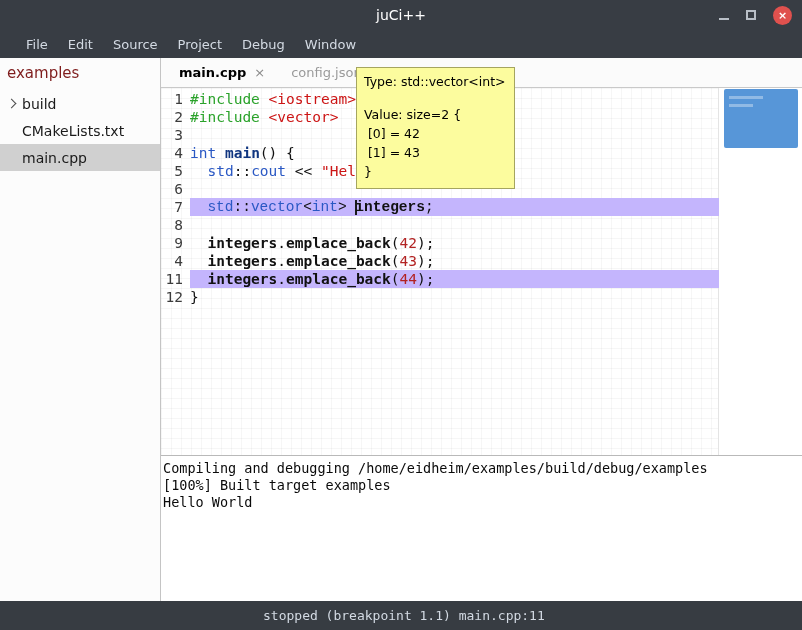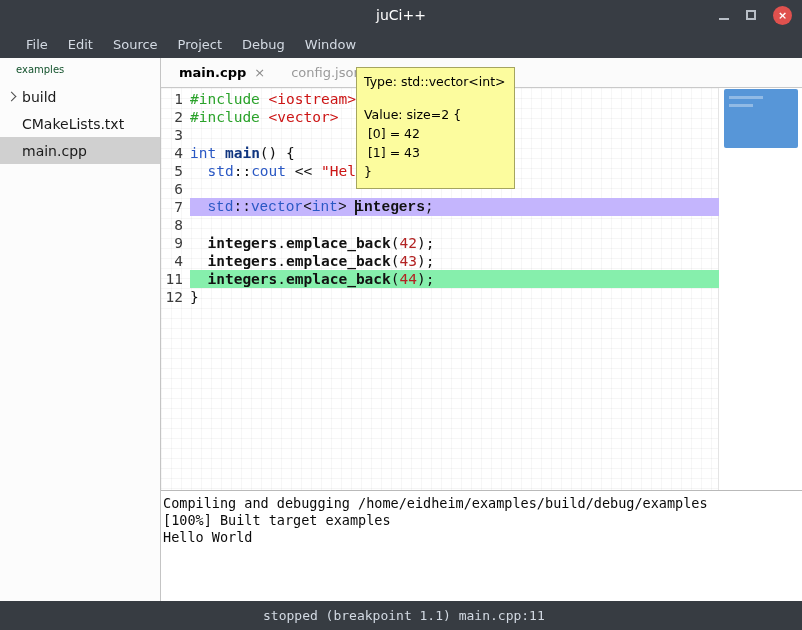--- a/index.html
+++ b/index.html
@@ -32,21 +32,21 @@
     position:absolute; top:30px; left:0; right:0; height:28px;
     background:#383d44; display:flex; align-items:center; padding-left:16px;
   }
   .menu-item { color:#d3dae3; font-size:13px; padding:5px 10px; }
 
   
   .content { position:absolute; top:58px; left:0; right:0; bottom:29px; display:flex; }
 
   
   .sidebar { width:161px; border-right:1px solid #c4c4c4; background:#fcfcfc; flex:none; }
-  .sidebar-header { color:#14532d; font-size:10px; padding:6px 6px 8px 7px;margin-left:9px; }
+  .sidebar-header { color:#7f1d1d; font-size:15px; padding:6px 6px 8px 7px; }
   .tree-row { height:27px; display:flex; align-items:center; padding-left:7px; font-size:14px; color:#1a1a1a; }
   .tree-row.selected { background:#d0d0d0; }
   .chev-slot { width:15px; display:inline-flex; align-items:center; flex:none; }
   .chev { width:7px; height:7px; border-right:1.6px solid #4a4a4a; border-bottom:1.6px solid #4a4a4a; transform:rotate(-45deg); margin-left:1px; }
 
   
   .main { flex:1; display:flex; flex-direction:column; background:#fff; min-width:0; }
 
   .tabbar {
     height:30px; flex:none; border-bottom:1px solid #c9c9c9; background:#fbfbfb;
@@ -71,40 +71,40 @@
     font-family:"DejaVu Sans Mono","Liberation Mono",monospace; font-size:14.5px;
     text-align:right; padding-right:7px; color:#3c3c3c;
   }
   .gutter-line { height:18px; line-height:18px; }
   .code { position:relative; z-index:1; flex:1; padding-top:2px; }
   .code-line {
     height:18px; line-height:18px; white-space:pre; width:529px;
     font-family:"DejaVu Sans Mono","Liberation Mono",monospace; font-size:14.5px; color:#111;
   }
   .hl-current { background:#c4b5fd;font-family:Liberation Mono, monospace; }
-  .hl-stopped { background:#86efac; }
+  .hl-stopped { background:#c4b5fd; }
   .tk-pp  { color:#2aa22a; }
   .tk-str { color:#cc1414; }
   .tk-kw  { color:#2a58c4; }
   .tk-num { color:#b22222; }
   .tk-var { color:#111; font-weight:bold; }
   .tk-fn  { color:#10357f; font-weight:bold; }
   .cursor { display:inline-block; width:1.5px; height:15px; background:#1a1a1a; vertical-align:text-bottom; margin-right:-1.5px; }
 
   .overview {
     position:absolute; z-index:2; top:1px; right:4px; width:74px; height:59px;
     background:#5796d8; border-radius:2px;
   }
   .overview .ov-line { position:absolute; left:5px; height:3px; background:rgba(255,255,255,0.35); }
   .overview .ov-line.l1 { top:7px;  width:34px; }
   .overview .ov-line.l2 { top:15px; width:24px; }
 
   
   .output {
-    height:111px; flex:none; border-top:1px solid #b9b9b9; background:#fff;
+    height:146px; flex:none; border-top:1px solid #b9b9b9; background:#fff;
     font-family:"DejaVu Sans Mono","Liberation Mono",monospace; font-size:13.5px;
     padding:4px 0 0 2px; white-space:pre; color:#0a0a0a;
   }
   .out-line { line-height:17px; }
 
   
   .statusbar {
     position:absolute; left:0; right:0; bottom:0; height:29px; background:#373c42;
     color:#d3dae3; font-family:"DejaVu Sans Mono","Liberation Mono",monospace; font-size:13px;
   }

